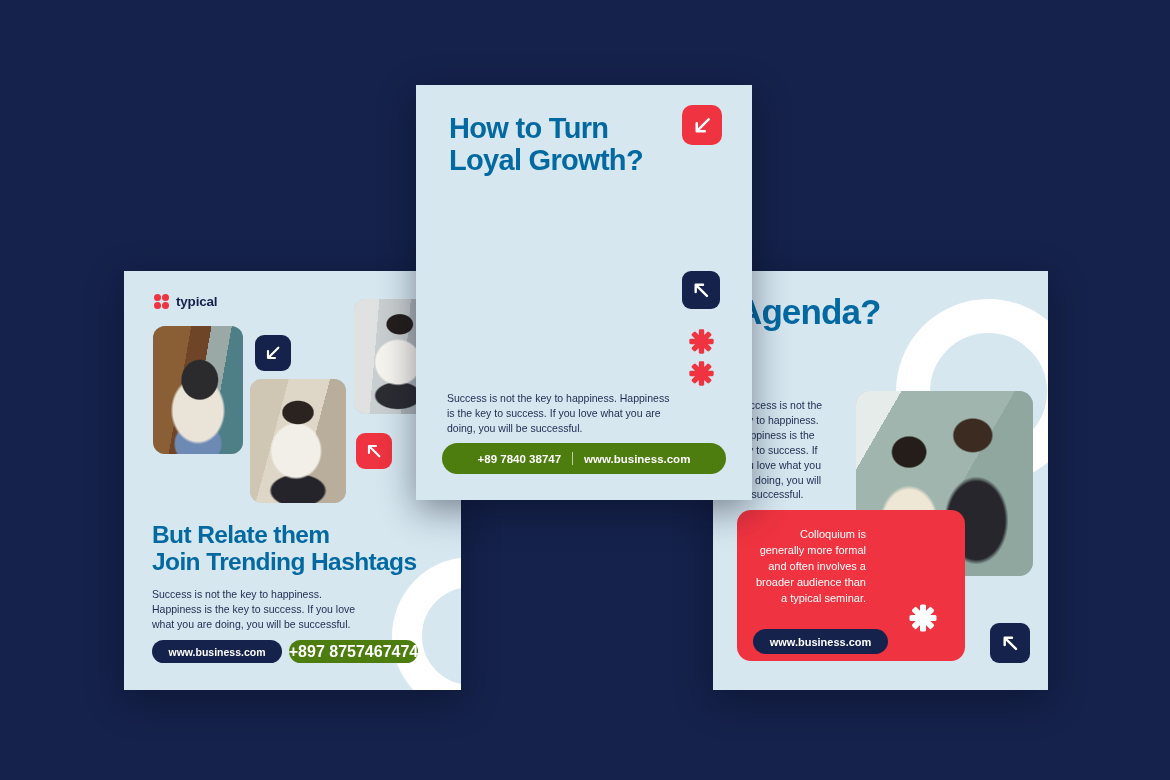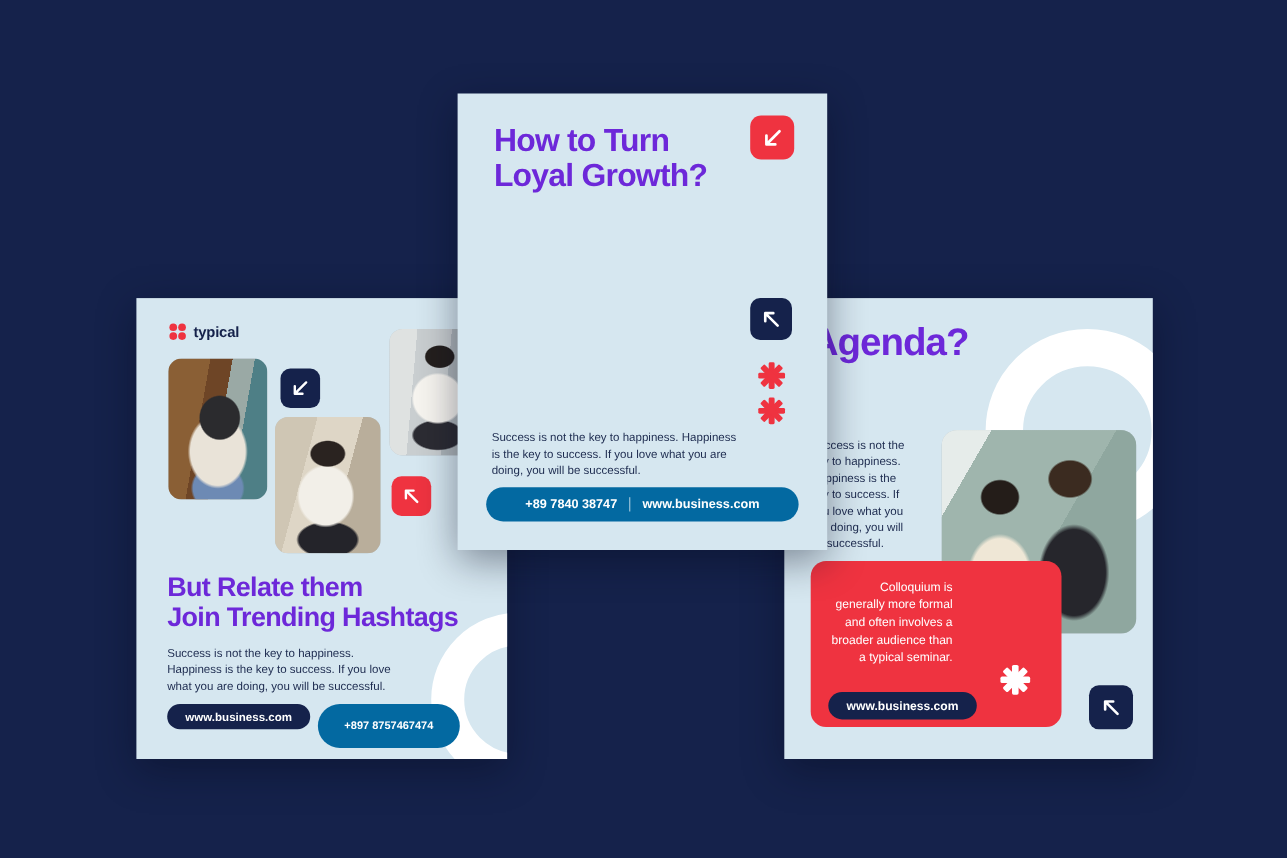--- a/index.html
+++ b/index.html
@@ -90,42 +90,42 @@
 
   
   .ring {
     position:absolute; border-radius:50%;
     border-style:solid; border-color:#FFFFFF;
   }
 
   
   .h-title {
     position:absolute;
-    color:#6d28d9;
+    color:#0369a1;
     font-weight:800;
     letter-spacing:-.9px;
     line-height:1.1;
   }
   .body-txt {
     position:absolute;
     color:#1d2b4f;
     font-size:10.5px;
     line-height:1.42;
   }
 
   .pill {
     position:absolute;
     border-radius:999px;
     display:flex; align-items:center; justify-content:center;
     font-weight:700;
     color:#fff;
     white-space:nowrap;
   }
   .pill.navy { background:#15224B; }
-  .pill.red  { background:#0369a1;text-align:right; }
+  .pill.red  { background:#4d7c0f;text-align:right; }
   .pill .sep { width:1px; height:13px; background:rgba(255,255,255,.65); margin:0 11px; }
 
   
   #card-center { left:416px; top:85px; width:336px; height:415px; }
 
   
   .notch-photo {
     position:absolute;
     left:26px; top:112px; width:246px; height:186px;
     border-radius:12px;
@@ -234,21 +234,21 @@
       <div>But Relate them</div>
       <div>Join Trending Hashtags</div>
     </div>
 
     <div class="body-txt" style="left:28px;top:316px;width:222px;">Success is not the key to happiness. Happiness is the key to success. If you love what you are doing, you will be successful.</div>
 
     <div class="pill navy" style="left:28px;top:369px;width:130px;height:23px;font-size:10.5px;">
       <span>www.business.com</span>
     </div>
 
-    <div class="pill red" style="left:165px;top:369px;width:129px;height:40px;font-size:10px;">
+    <div class="pill red" style="left:165px;top:369px;width:129px;height:23px;font-size:16px;">
       <span>+897 8757467474</span>
     </div>
   </div>
 
   <div class="card shadow" id="card-center">
 
     <div class="h-title" style="left:33px;top:28px;font-size:29px;width:250px;letter-spacing:-.7px;">
       <div>How to Turn</div>
       <div>Loyal Growth?</div>
     </div>

